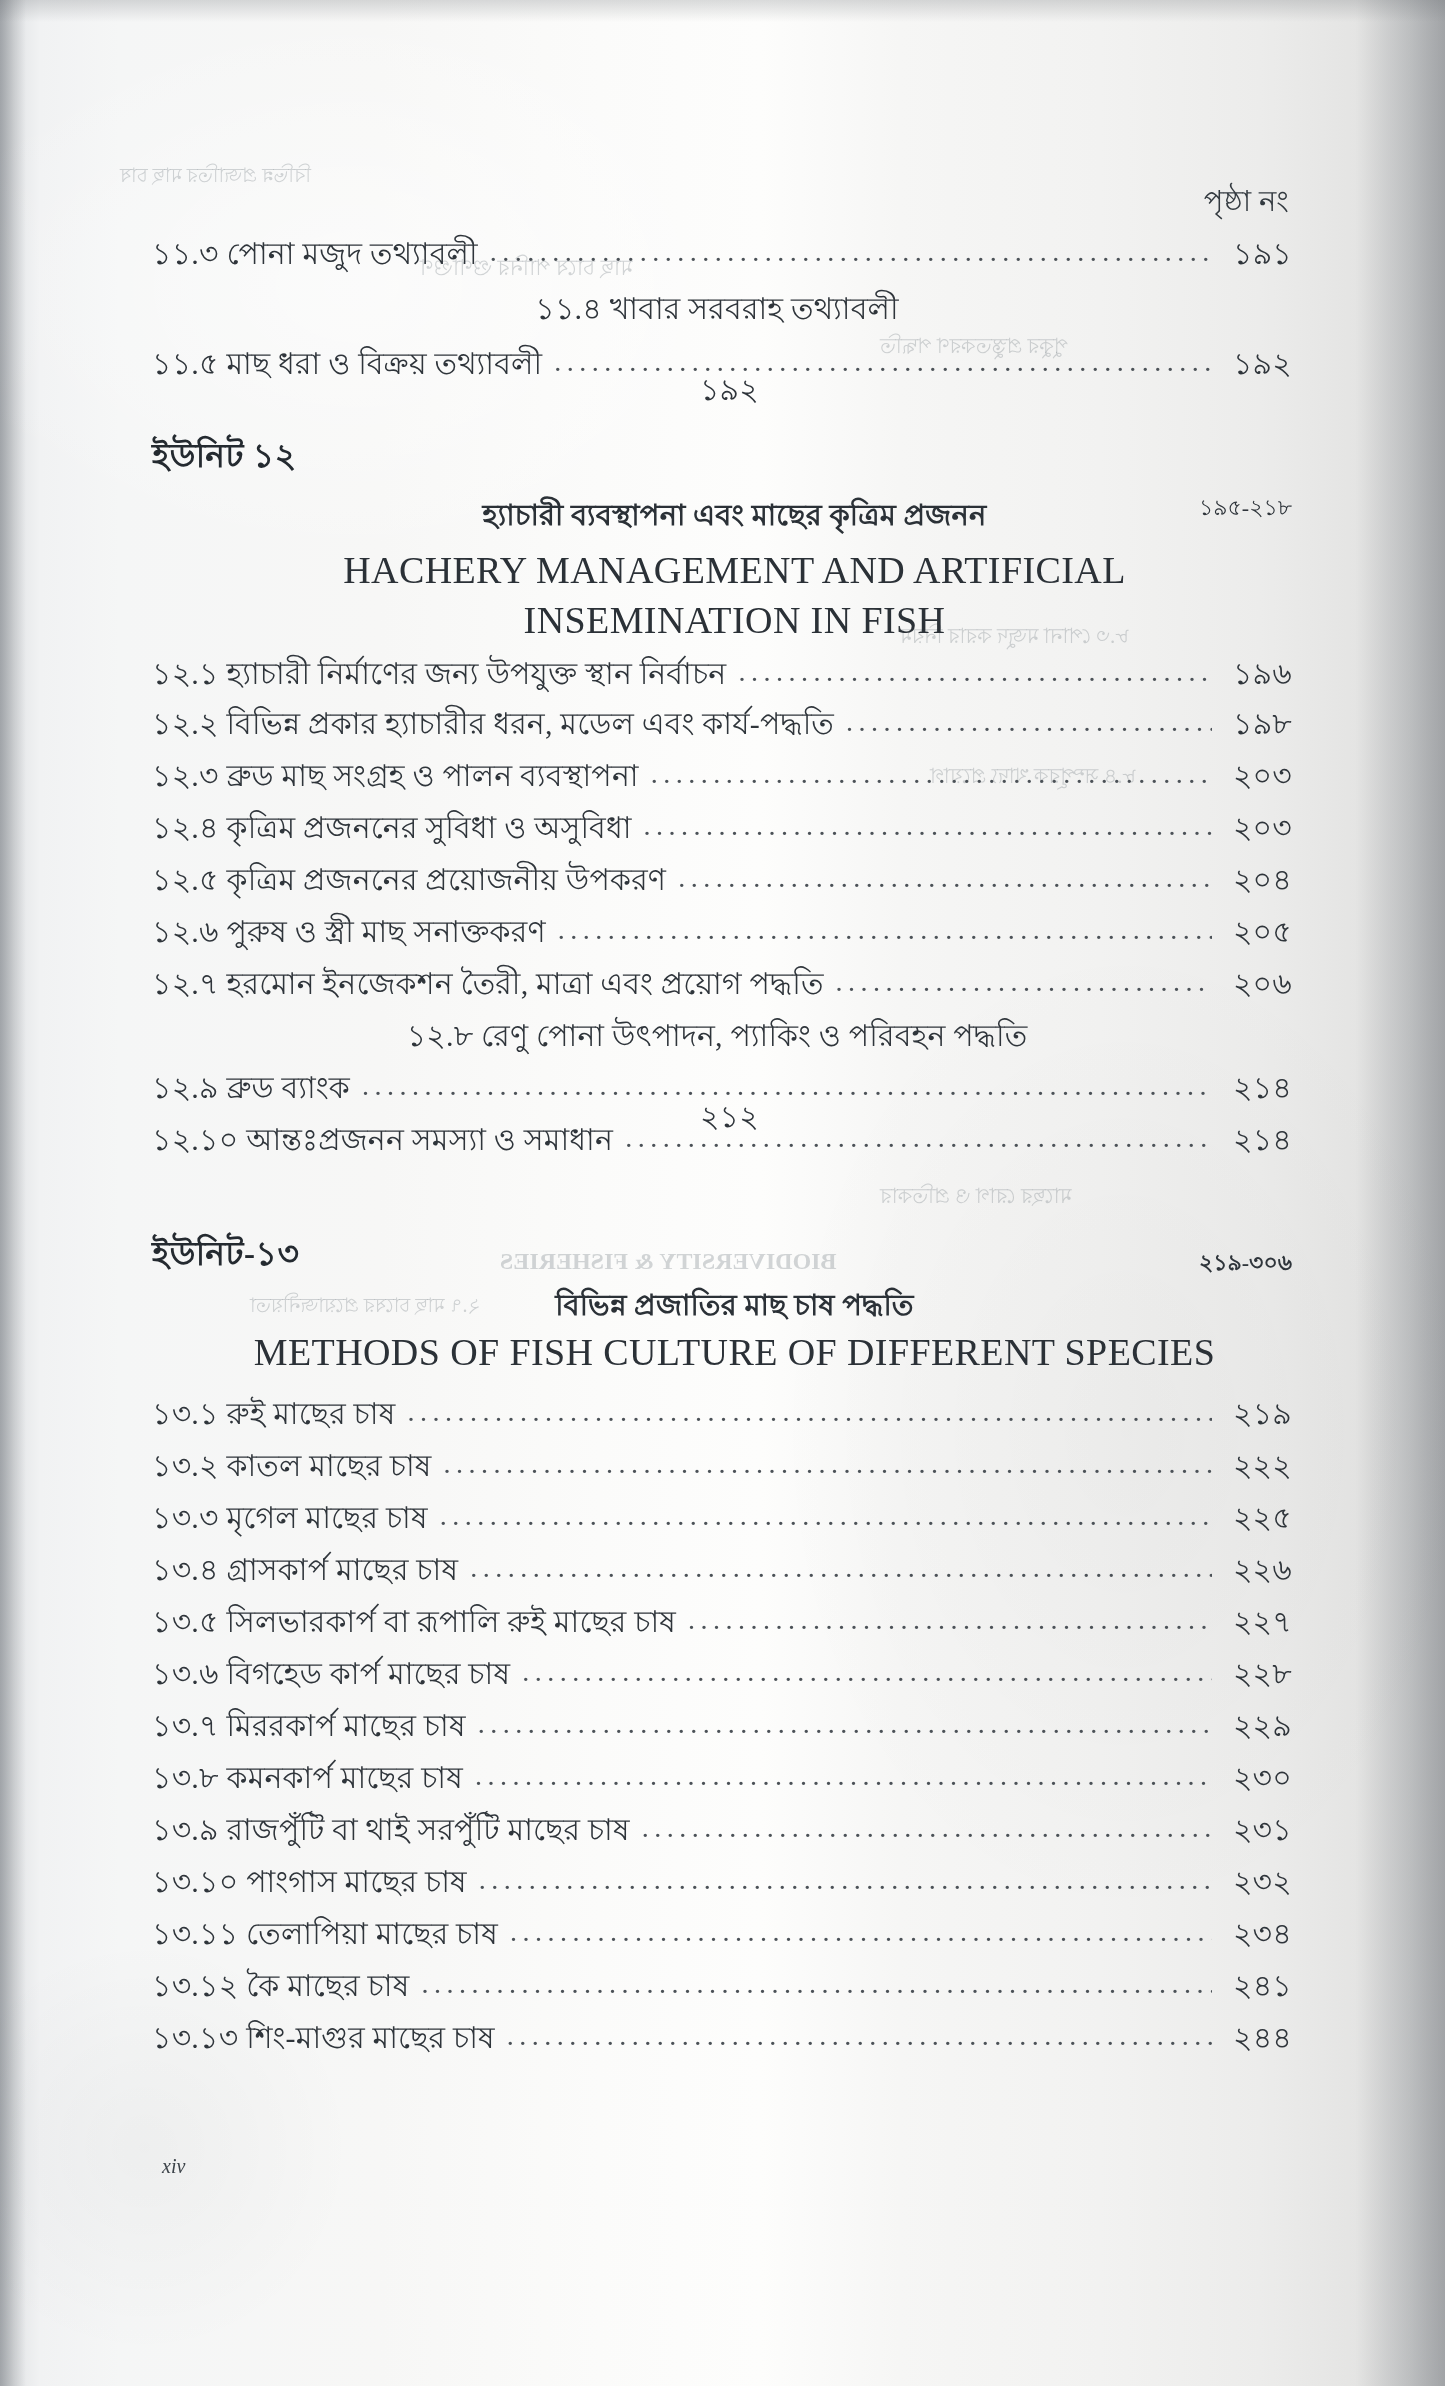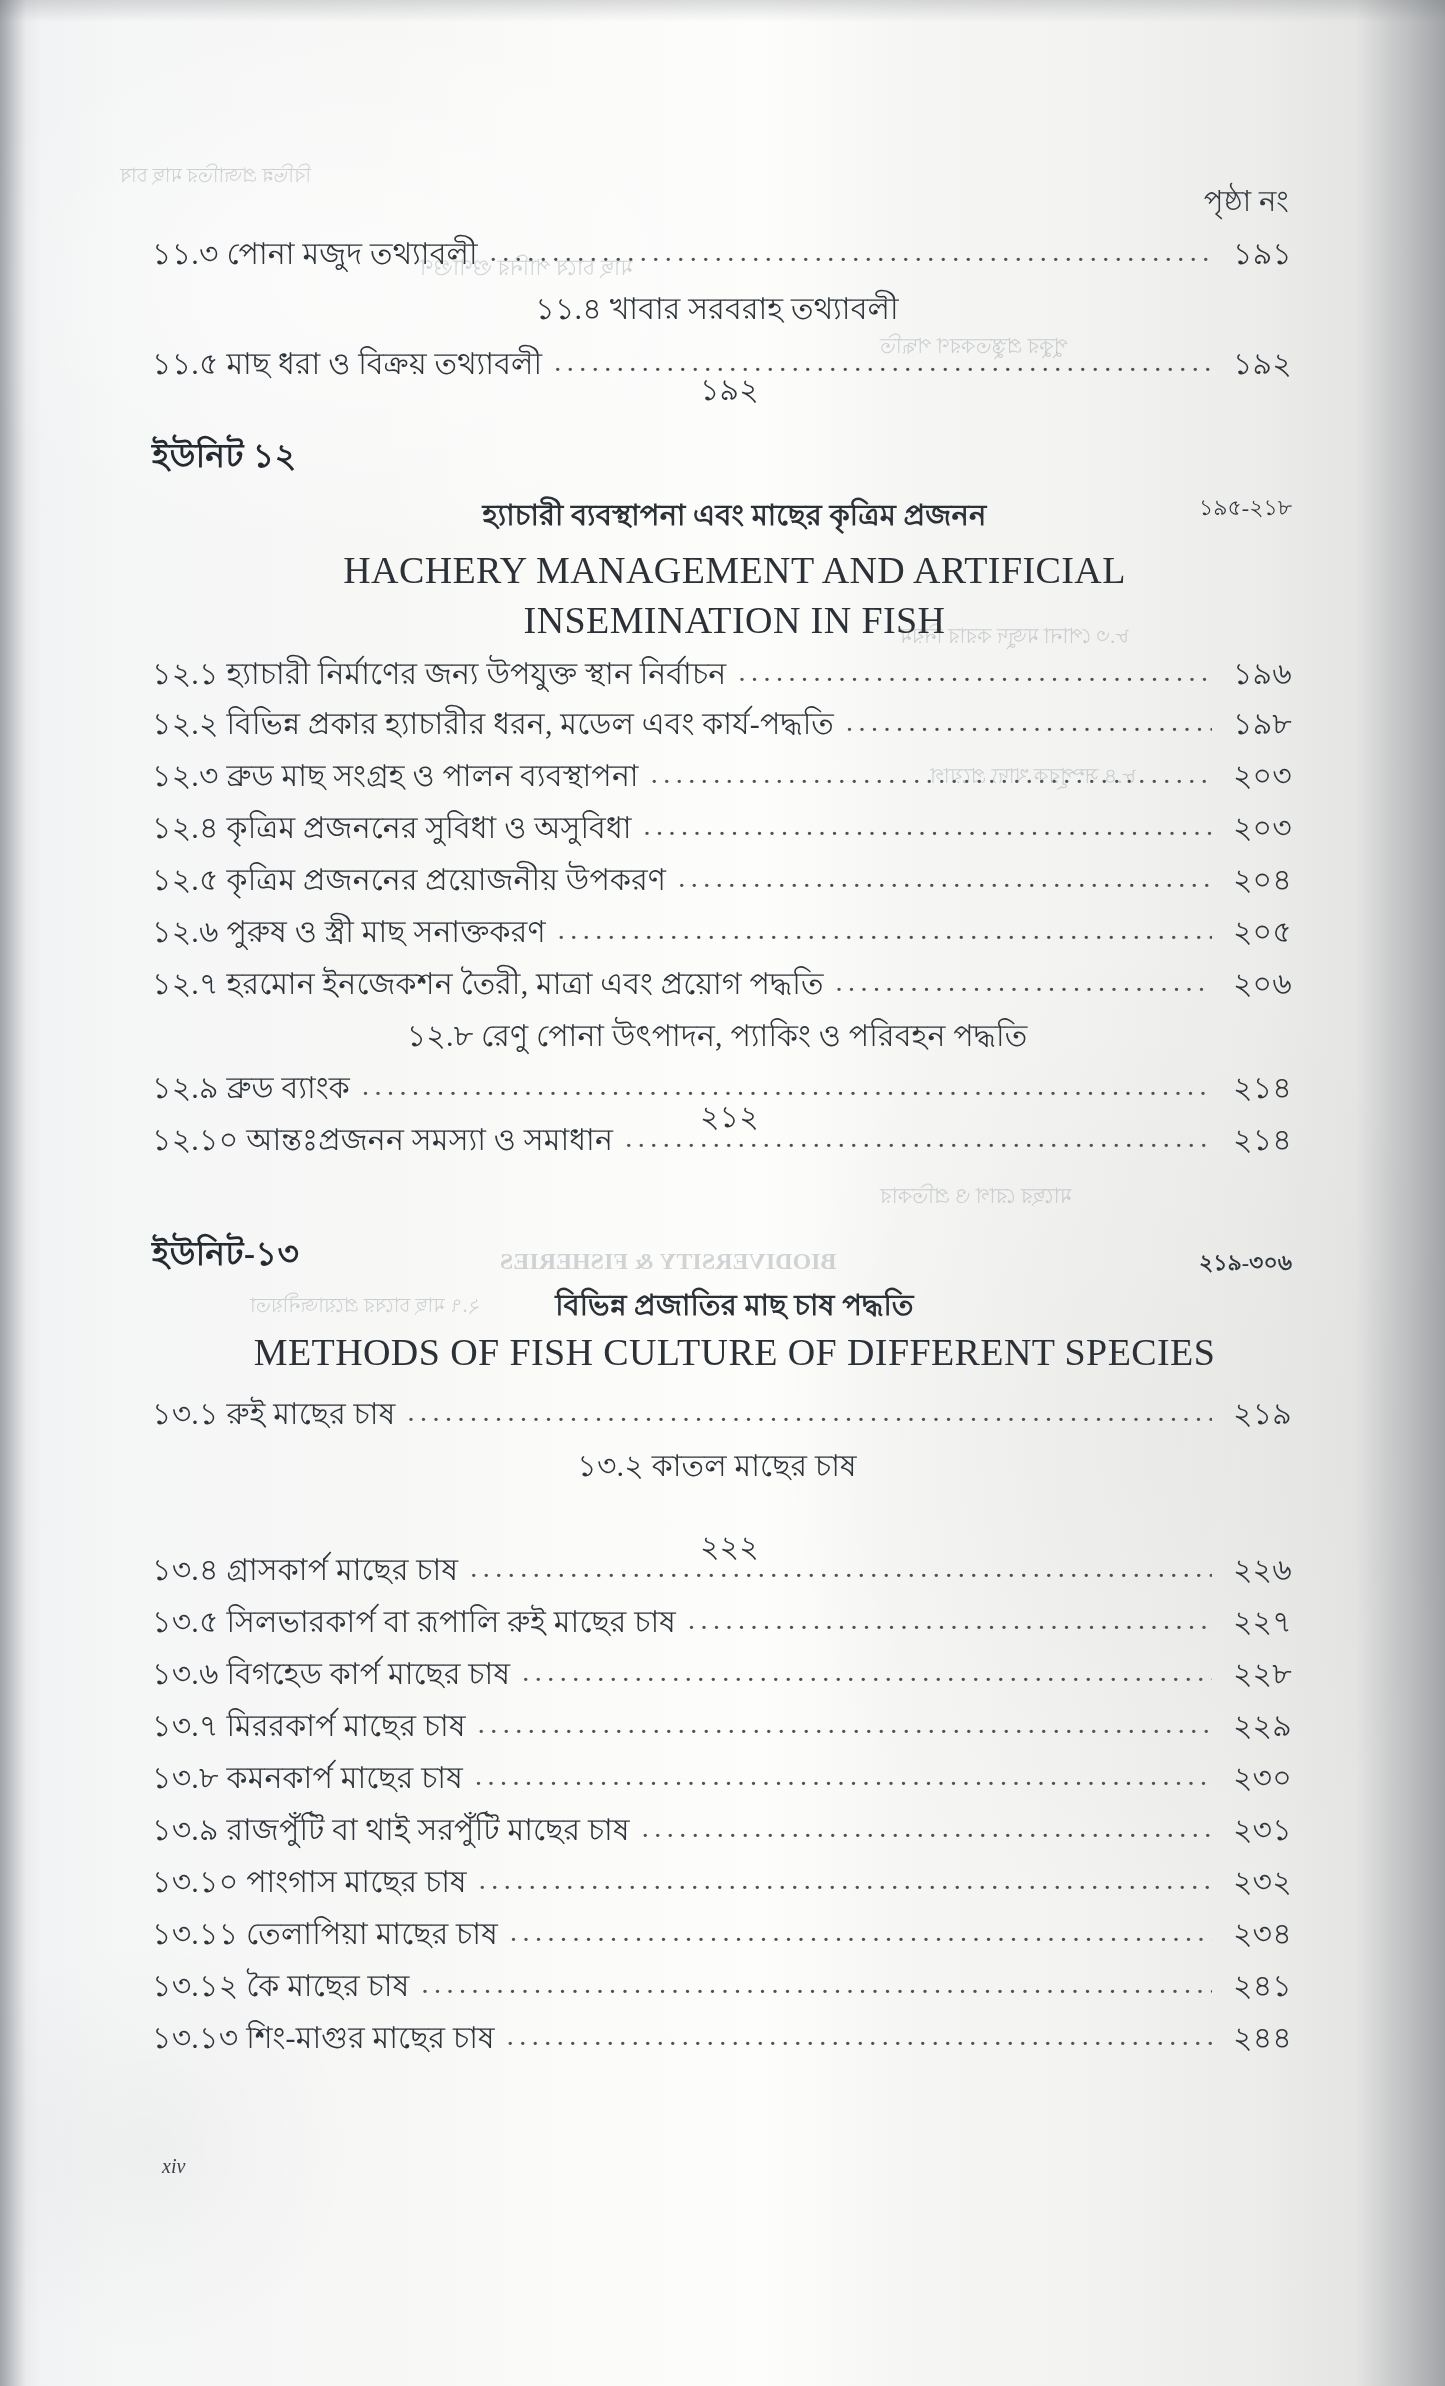--- a/index.html
+++ b/index.html
@@ -253,24 +253,29 @@
     <div class="unit-head" style="top:1228px;">ইউনিট-১৩</div>
     <div class="unit-range" style="top:1245px;font-weight:bold;">২১৯-৩০৬</div>
     <div class="unit-title-bn" style="top:1282px;">বিভিন্ন প্রজাতির মাছ চাষ পদ্ধতি</div>
     <div class="unit-title-en" style="top:1330px;">METHODS OF FISH CULTURE OF DIFFERENT SPECIES</div>
 
     <div class="row" style="top:1390px;">
       <span class="label">১৩.১ রুই মাছের চাষ</span>
       <span class="leader"></span>
       <span class="pageno">২১৯</span>
     </div>
-    <div class="row" style="top:1442px;flex-direction:column;">
+    <div class="row" style="top:1442px;">
       <span class="label">১৩.২ কাতল মাছের চাষ</span>
       <span class="leader"></span>
       <span class="pageno">২২২</span>
+    </div>
+    <div class="row" style="top:1494px;">
+      <span class="label">১৩.৩ মৃগেল মাছের চাষ</span>
+      <span class="leader"></span>
+      <span class="pageno">২২৫</span>
     </div>
     <div class="row" style="top:1546px;">
       <span class="label">১৩.৪ গ্রাসকার্প মাছের চাষ</span>
       <span class="leader"></span>
       <span class="pageno">২২৬</span>
     </div>
     <div class="row" style="top:1598px;">
       <span class="label">১৩.৫ সিলভারকার্প বা রূপালি রুই মাছের চাষ</span>
       <span class="leader"></span>
       <span class="pageno">২২৭</span>

